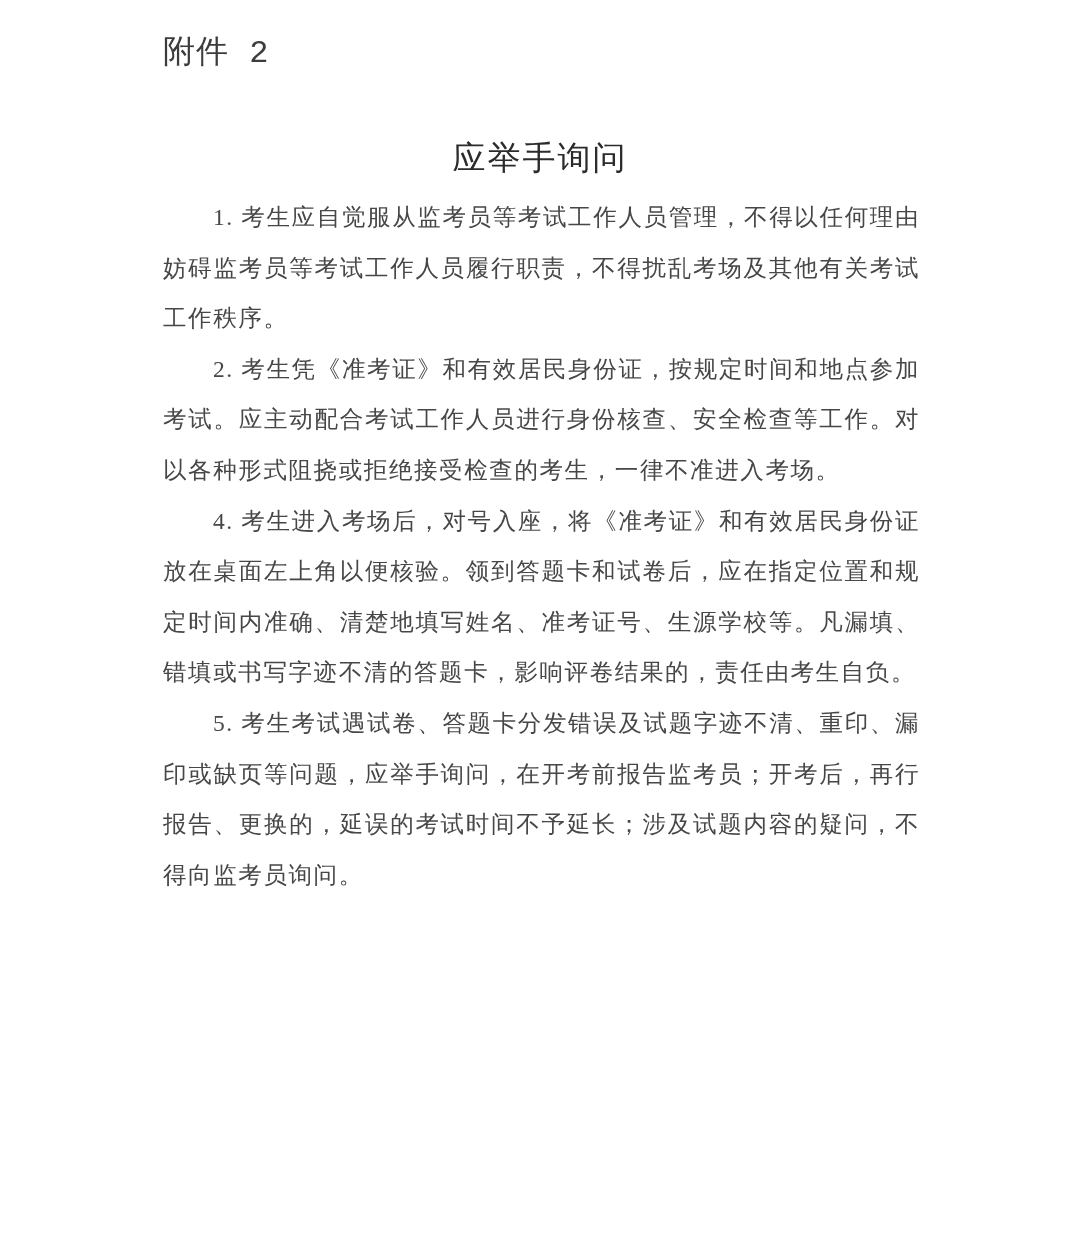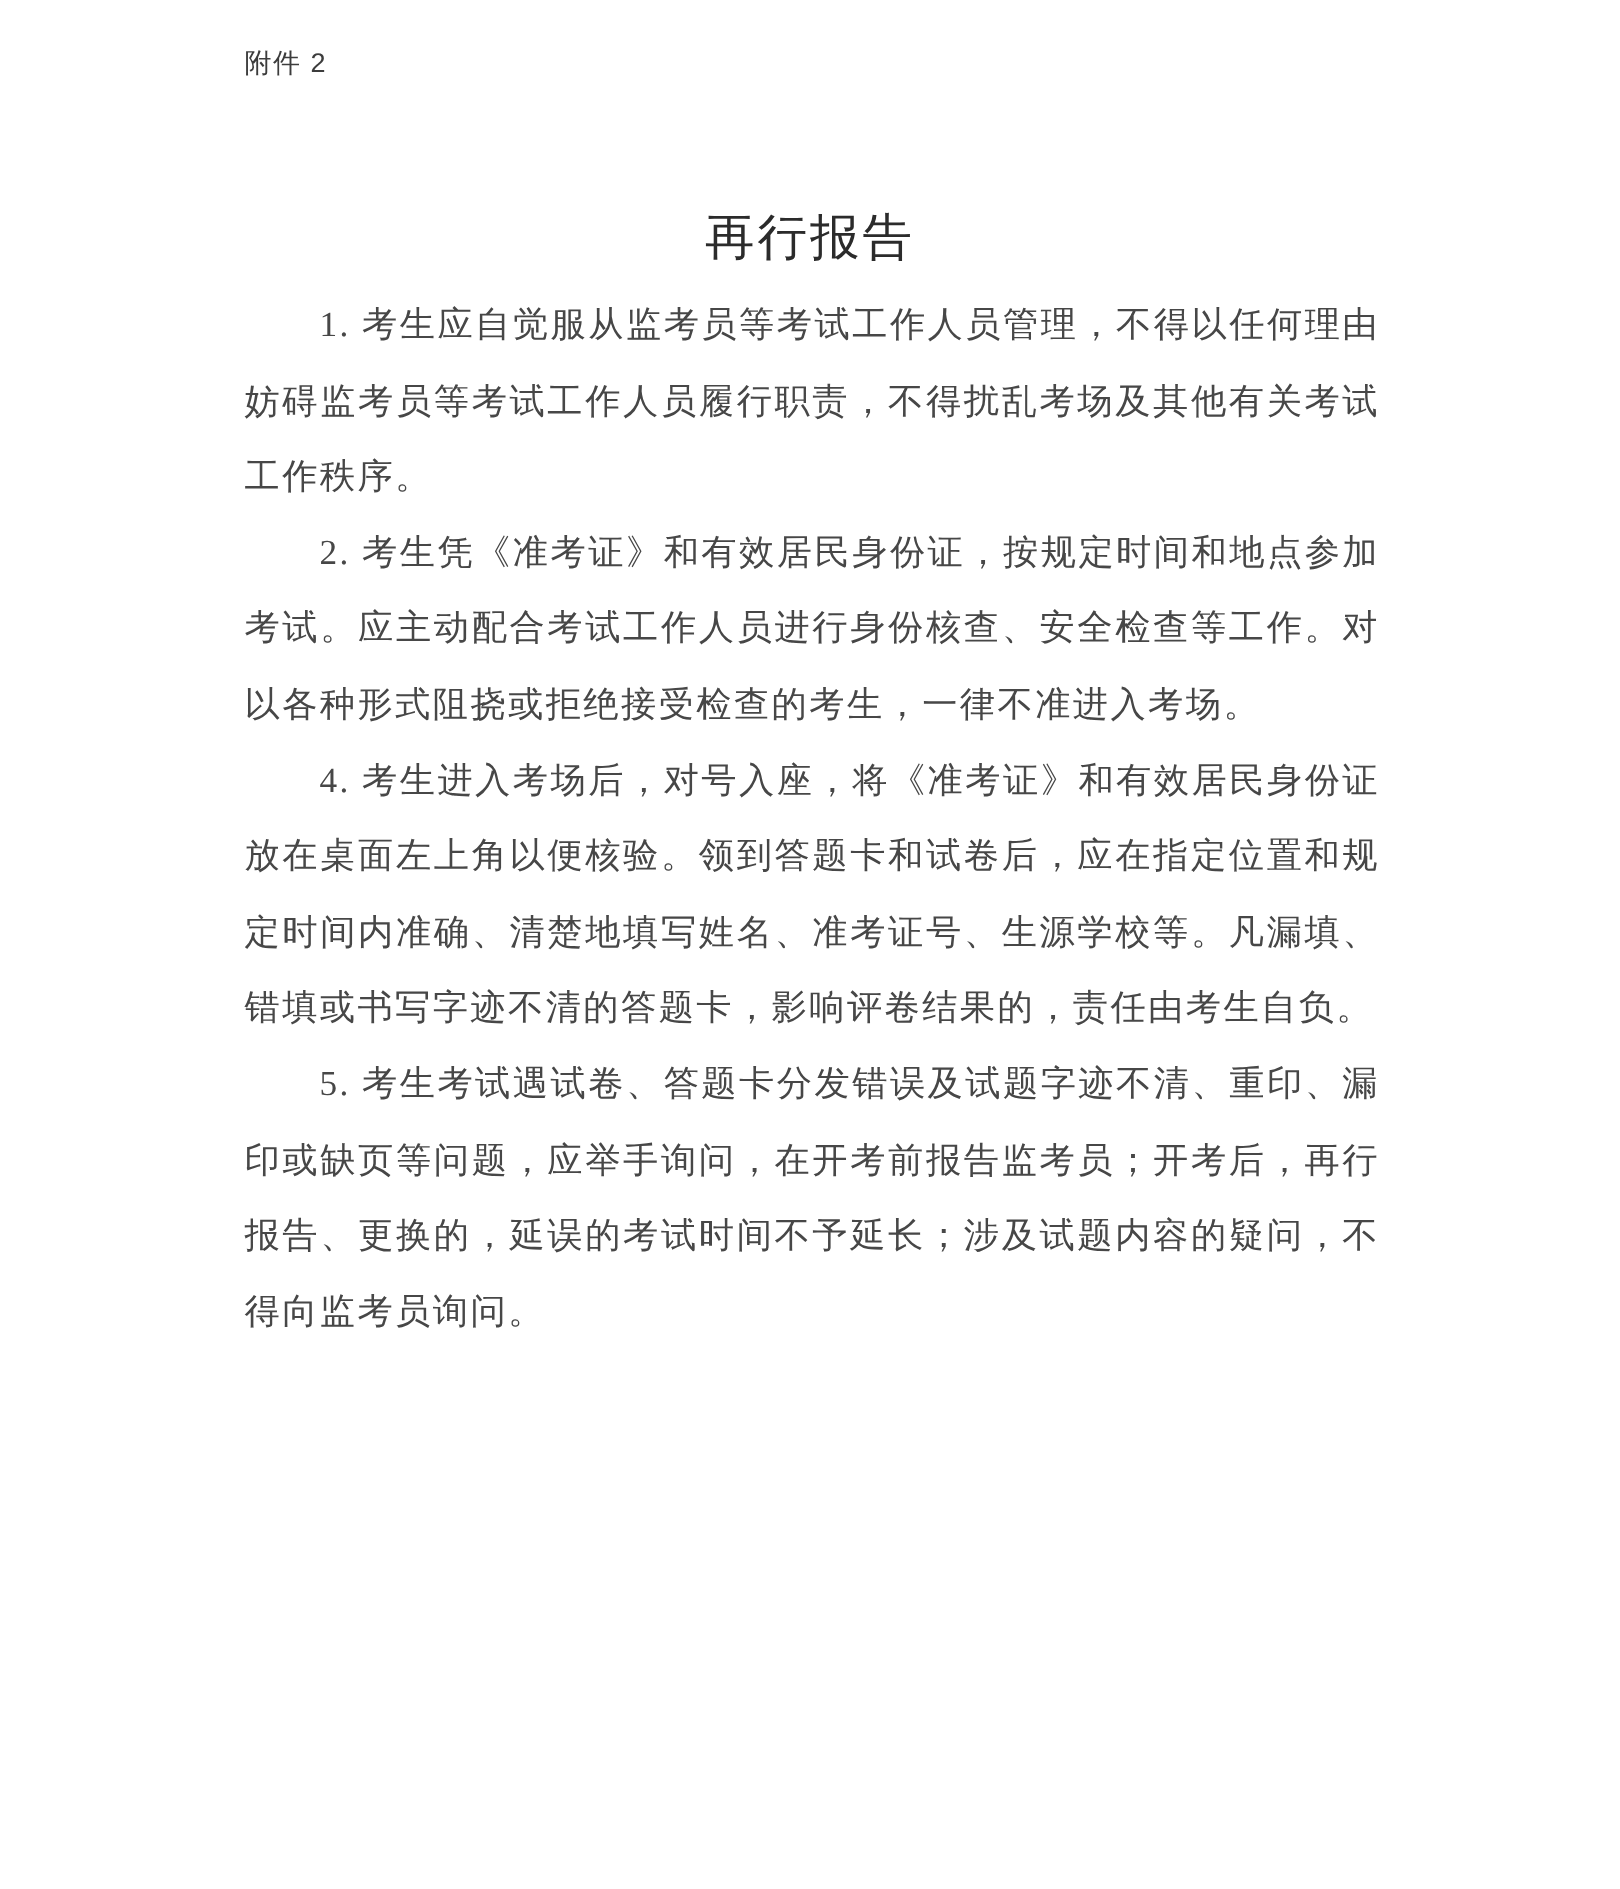--- a/index.html
+++ b/index.html
@@ -12,24 +12,24 @@
     width: 1080px;
     height: 1259px;
     background: #ffffff;
     overflow: hidden;
     font-family: "Liberation Serif", "DejaVu Serif", serif;
   }
   .attachment {
     position: absolute;
     left: 163px;
     top: 30px;
-    font-size: 18px;
+    font-size: 32px;
     letter-spacing: 1px;
     color: #3c3c3c;
-    font-family: Liberation Sans, sans-serif;
+    font-family: Liberation Mono, monospace;
     font-weight: 400;
   }
   .title {
     position: absolute;
     left: 0;
     top: 136px;
     width: 100%;
     text-align: center;
     font-size: 33px;
     letter-spacing: 2px;
@@ -57,20 +57,20 @@
   .para .run.bold {
     font-weight: 700;
     color: #161616;
   }
 </style>
 </head>
 <body>
 
 <div class="page">
   <div class="attachment">附件 2</div>
-  <div class="title">再行报告</div>
+  <div class="title">应举手询问</div>
   <div class="content">
       <p class="para"><span class="run">1. 考生应自觉服从监考员等考试工作人员管理，不得以任何理由妨碍监考员等考试工作人员履行职责，不得扰乱考场及其他有关考试工作秩序。</span></p>
       <p class="para"><span class="run">2. 考生凭《准考证》和有效居民身份证，按规定时间和地点参加考试。应主动配合考试工作人员进行身份核查、安全检查等工作。对以各种形式阻挠或拒绝接受检查的考生，一律不准进入考场。</span></p>
       <p class="para"><span class="run">4. 考生进入考场后，对号入座，将《准考证》和有效居民身份证放在桌面左上角以便核验。领到答题卡和试卷后，应在指定位置和规定时间内准确、清楚地填写姓名、准考证号、生源学校等。凡漏填、错填或书写字迹不清的答题卡，影响评卷结果的，责任由考生自负。</span></p>
       <p class="para"><span class="run">5. 考生考试遇试卷、答题卡分发错误及试题字迹不清、重印、漏印或缺页等问题，应举手询问，在开考前报告监考员；开考后，再行报告、更换的，延误的考试时间不予延长；涉及试题内容的疑问，不得向监考员询问。</span></p>
     </div>
 </div>
 
 </body></html>

